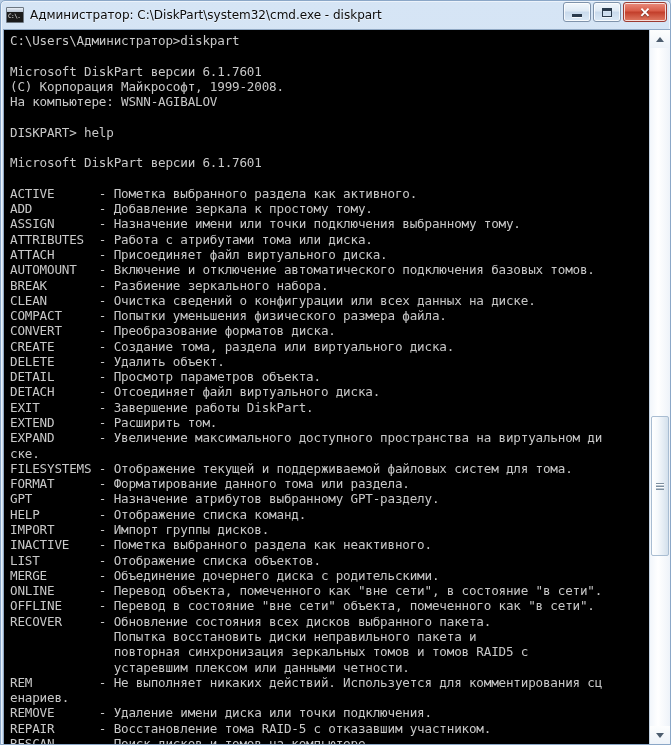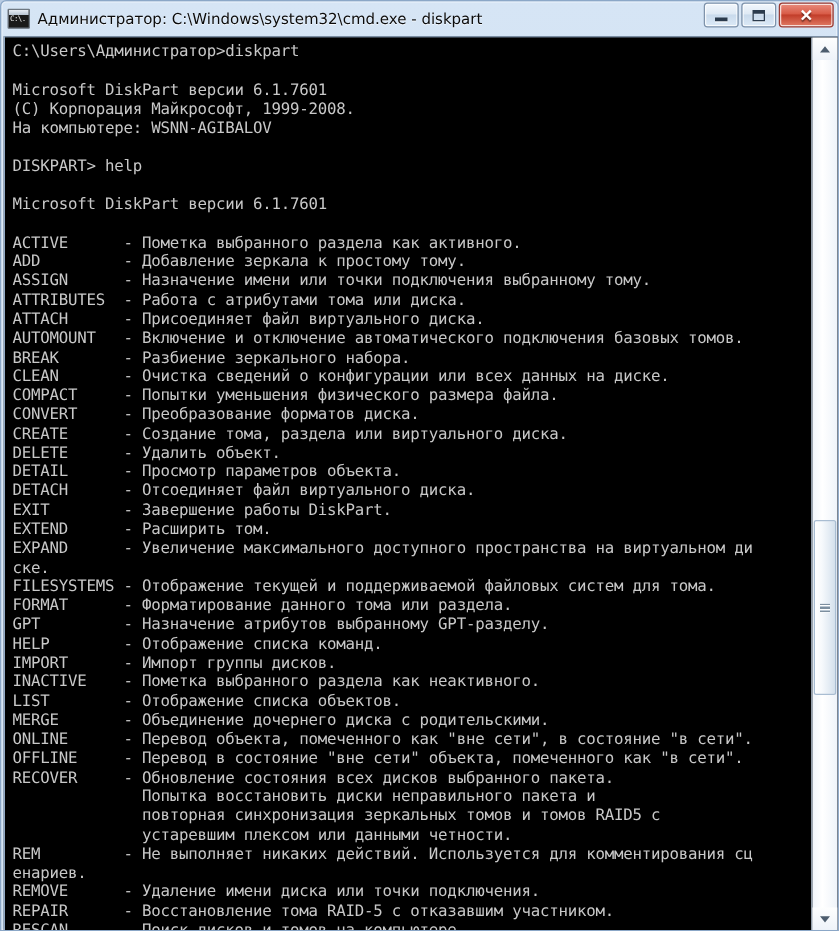--- a/index.html
+++ b/index.html
@@ -207,21 +207,21 @@
 </head>
 <body>
 
 <div id="window">
 
   <div id="titlebar">
     <div id="title-icon">
       <div class="bar"></div>
       <div class="txt">C:\.</div>
     </div>
-    <div id="title-text">Администратор: C:\Windows\system32\cmd.exe - diskpart</div>
+    <div id="title-text">Администратор: C:\DiskPart\system32\cmd.exe - diskpart</div>
 
     <div id="caption-buttons">
       <div class="cap-btn">
         <div class="glyph-min"></div>
       </div>
       <div class="cap-btn">
         <div class="glyph-max"></div>
       </div>
       <div class="cap-btn close">
         <span class="glyph-close">✕</span>

